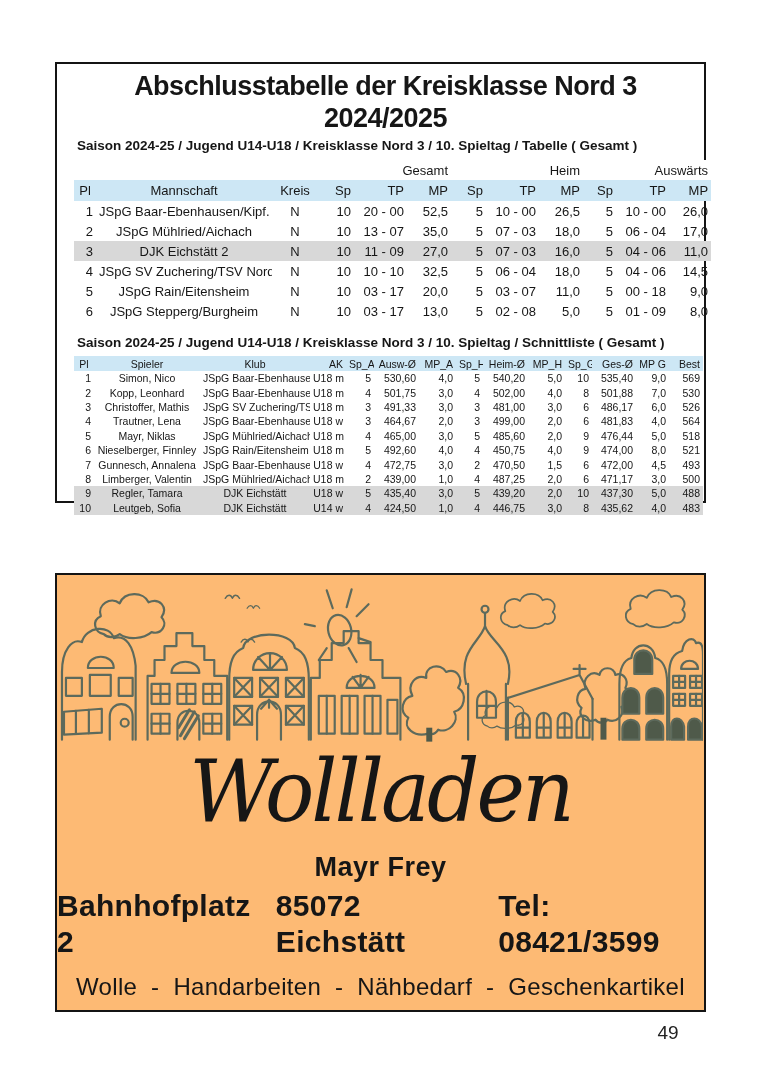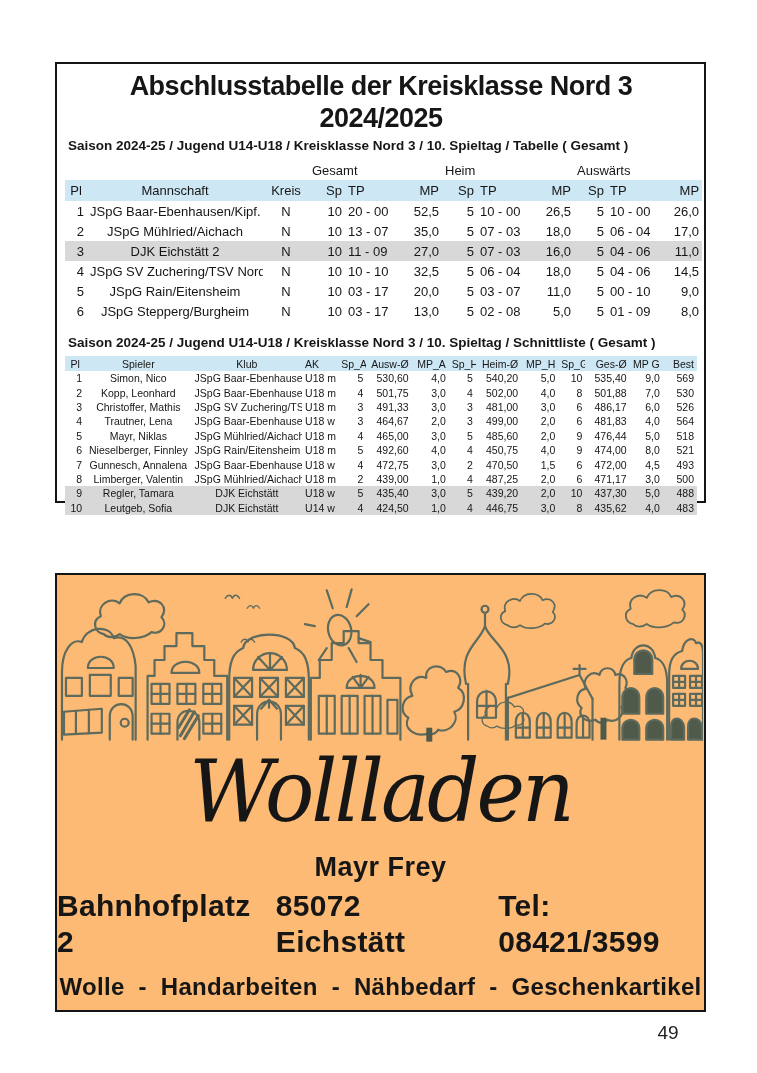--- a/index.html
+++ b/index.html
@@ -1,51 +1,51 @@
 <!DOCTYPE html>
 <html><head>
 <meta charset="utf-8">
 <style>
   html,body{margin:0;padding:0;background:#fff;}
   .page{position:relative;width:757px;height:1073px;background:#ffffff;overflow:hidden;
         font-family:"Liberation Sans",sans-serif;color:#161616;}
 
   
   .box1{position:absolute;left:55px;top:62px;width:651px;height:441px;
-        border:2px solid #141414;box-sizing:border-box;padding:4px 7px 0 8px;background:#fff;}
+        border:2px solid #141414;box-sizing:border-box;padding:4px 7px 0 17px;background:#fff;}
   .main-title{font-size:27px;font-weight:bold;text-align:center;letter-spacing:-0.5px;
               margin:2px 0 3px 0;line-height:32px;}
   .sub-title{font-size:13.5px;font-weight:bold;margin:0 0 6px 3px;line-height:17px;}
   .sub-title2{font-size:13.5px;font-weight:bold;margin:13px 0 5px 3px;line-height:17px;}
 
   table{border-collapse:collapse;table-layout:fixed;width:100%;}
   th,td{font-weight:normal;padding:0 3px;overflow:hidden;white-space:nowrap;}
   .t1{font-size:13px;}
   .t1 .grp th{height:20px;background:#fff;font-size:13px;}
   .t1 .hdr th{height:21px;background:#cde7f5;}
   .t1 tbody td{height:20px;}
   .t2{font-size:10.5px;margin-top:1px;}
   .t2 .hdr th{height:15px;background:#cde7f5;}
   .t2 tbody td{height:14.4px;}
   tr.hl td{background:#d8d8d8;}
-  .l{text-align:center;} .r{text-align:right;} .c{text-align:left;}
+  .l{text-align:center;} .r{text-align:right;} .c{text-align:right;}
   .clip{overflow:hidden;white-space:nowrap;}
 
   
   .box2{position:absolute;left:55px;top:573px;width:651px;height:439px;
         border:2px solid #141414;box-sizing:border-box;background:#fdba74;
         display:flex;flex-direction:column;align-items:center;}
   .sketch{width:645px;height:172px;display:block;margin-top:1px;}
   .brand{font-family:"DejaVu Serif",serif;font-style:italic;font-weight:normal;
          font-size:82px;line-height:92px;margin-top:-2px;letter-spacing:-3px;
          transform:scaleY(1.04);}
   .owner{font-size:27px;font-weight:bold;margin-top:14px;line-height:30px;letter-spacing:0.5px;}
   .address{display:flex;gap:16px;font-size:30px;font-weight:bold;margin-top:6px;
            line-height:36px;letter-spacing:0.3px;}
-  .tagline{font-size:24px;font-weight:bold;margin-top:13px;line-height:28px;
+  .tagline{font-size:24px;font-weight:normal;margin-top:13px;line-height:28px;
            word-spacing:7px;letter-spacing:0.3px;}
 
   .page-number{position:absolute;top:1022px;left:640px;width:56px;text-align:center;
                font-size:19px;color:#222;}
 </style>
 </head>
 <body>
 
 <div class="page">
 
@@ -151,21 +151,21 @@
             <td class="r">5</td>
             <td class="l clip">JSpG Rain/Eitensheim</td>
             <td class="l">N</td>
             <td class="r">10</td>
             <td class="c">03 - 17</td>
             <td class="r">20,0</td>
             <td class="r">5</td>
             <td class="c">03 - 07</td>
             <td class="r">11,0</td>
             <td class="r">5</td>
-            <td class="c">00 - 10</td>
+            <td class="c">00 - 18</td>
             <td class="r">9,0</td>
           </tr>
           <tr>
             <td class="r">6</td>
             <td class="l clip">JSpG Stepperg/Burgheim</td>
             <td class="l">N</td>
             <td class="r">10</td>
             <td class="c">03 - 17</td>
             <td class="r">13,0</td>
             <td class="r">5</td>

